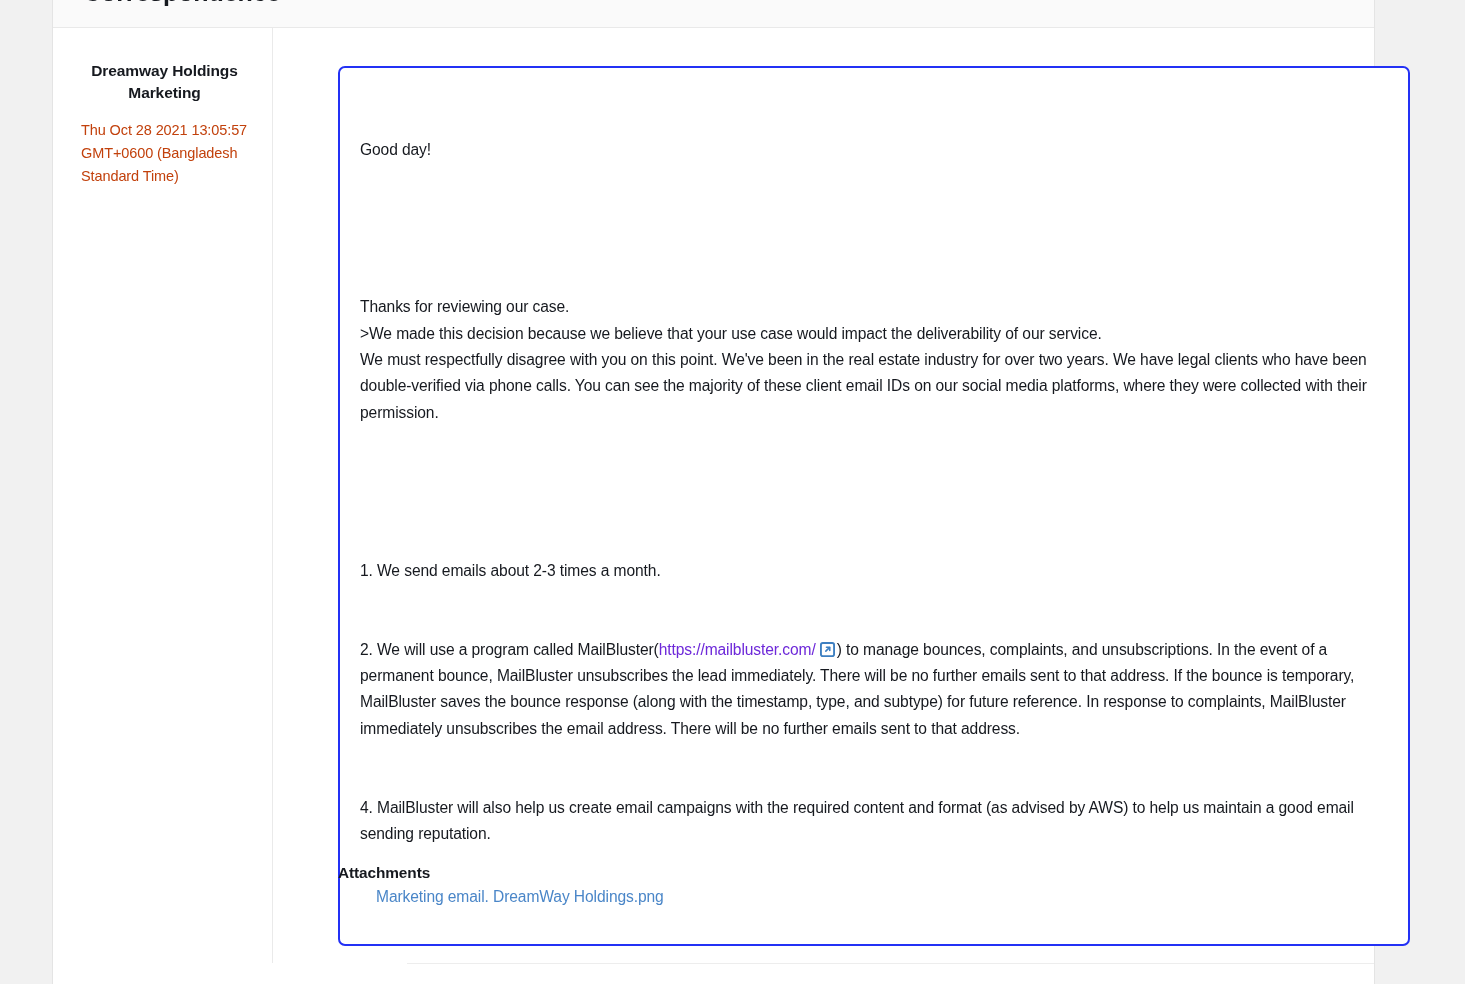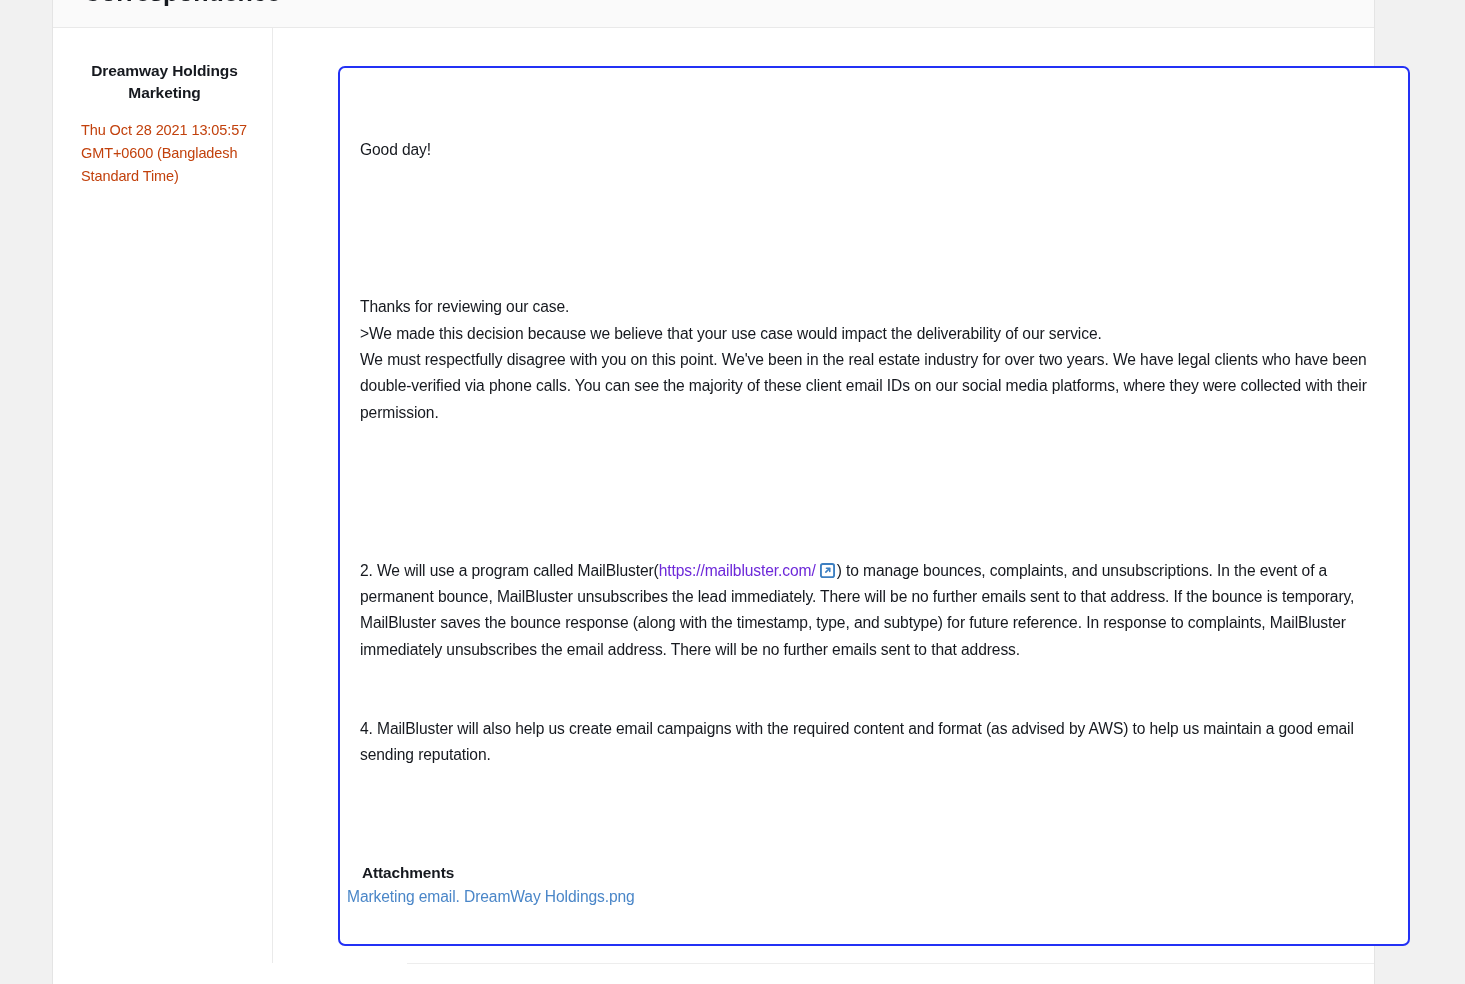--- a/index.html
+++ b/index.html
@@ -141,25 +141,24 @@
     bottom: 38px;
     width: 1072px;
   }
   .attachments-title {
     font-size: 15.4px;
     font-weight: 700;
     color: #16191f;
     letter-spacing: -0.1px;
     margin-bottom: 6px;
     padding-left: 0px;
-    margin-left: 24px;
   }
   .attachment-link {
     display: inline-block;
-    margin-left: 9px;
+    margin-left: 38px;
     font-size: 15.6px;
     color: #4a86c8;
     text-decoration: none;
     letter-spacing: -0.1px;
     cursor: pointer;
   }
 
   
   .bottom-divider {
     position: absolute;
@@ -190,20 +189,21 @@
 
       <div class="msg-box">
 
         <div class="msg-text">
           <p>Good day!</p>
           <div class="blank-line"></div>
           <p>Thanks for reviewing our case.
 &gt;We made this decision because we believe that your use case would impact the deliverability of our service.
 We must respectfully disagree with you on this point. We've been in the real estate industry for over two years. We have legal clients who have been double-verified via phone calls. You can see the majority of these client email IDs on our social media platforms, where they were collected with their permission.</p>
           <div class="blank-line"></div>
+          <p>1. We send emails about 2-3 times a month.</p>
           <p><span>2. We will use a program called MailBluster(</span><a class="inline-link">https://mailbluster.com/</a><span class="ext-icon"><svg width="15" height="15" viewBox="0 0 16 16" xmlns="http://www.w3.org/2000/svg">
                   <rect x="1" y="1" width="14" height="14" rx="2" fill="none" stroke="#3d7fc1" stroke-width="2"></rect>
                   <path d="M6.2 9.8 L10 6" stroke="#3d7fc1" stroke-width="1.7" stroke-linecap="round"></path>
                   <path d="M6.9 5.6 H10.4 V9.1" fill="none" stroke="#3d7fc1" stroke-width="1.7" stroke-linecap="round" stroke-linejoin="round"></path>
                 </svg></span><span>) to manage bounces, complaints, and unsubscriptions. In the event of a permanent bounce, MailBluster unsubscribes the lead immediately. There will be no further emails sent to that address. If the bounce is temporary, MailBluster saves the bounce response (along with the timestamp, type, and subtype) for future reference. In response to complaints, MailBluster immediately unsubscribes the email address. There will be no further emails sent to that address.</span></p>
           <p>4. MailBluster will also help us create email campaigns with the required content and format (as advised by AWS) to help us maintain a good email sending reputation.</p>
           
           
           
           

